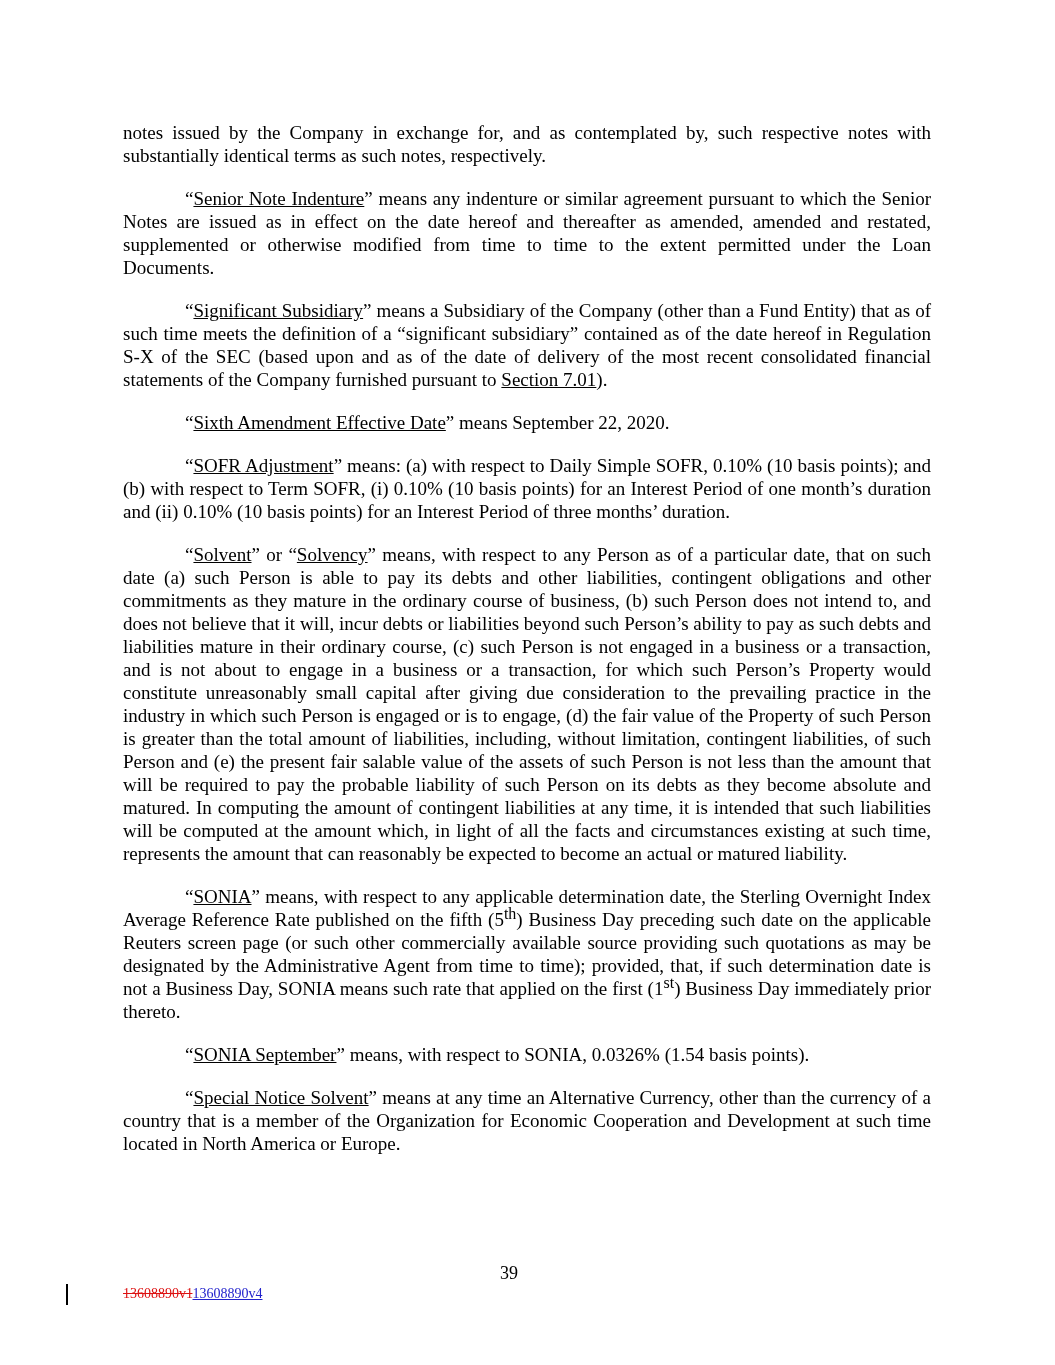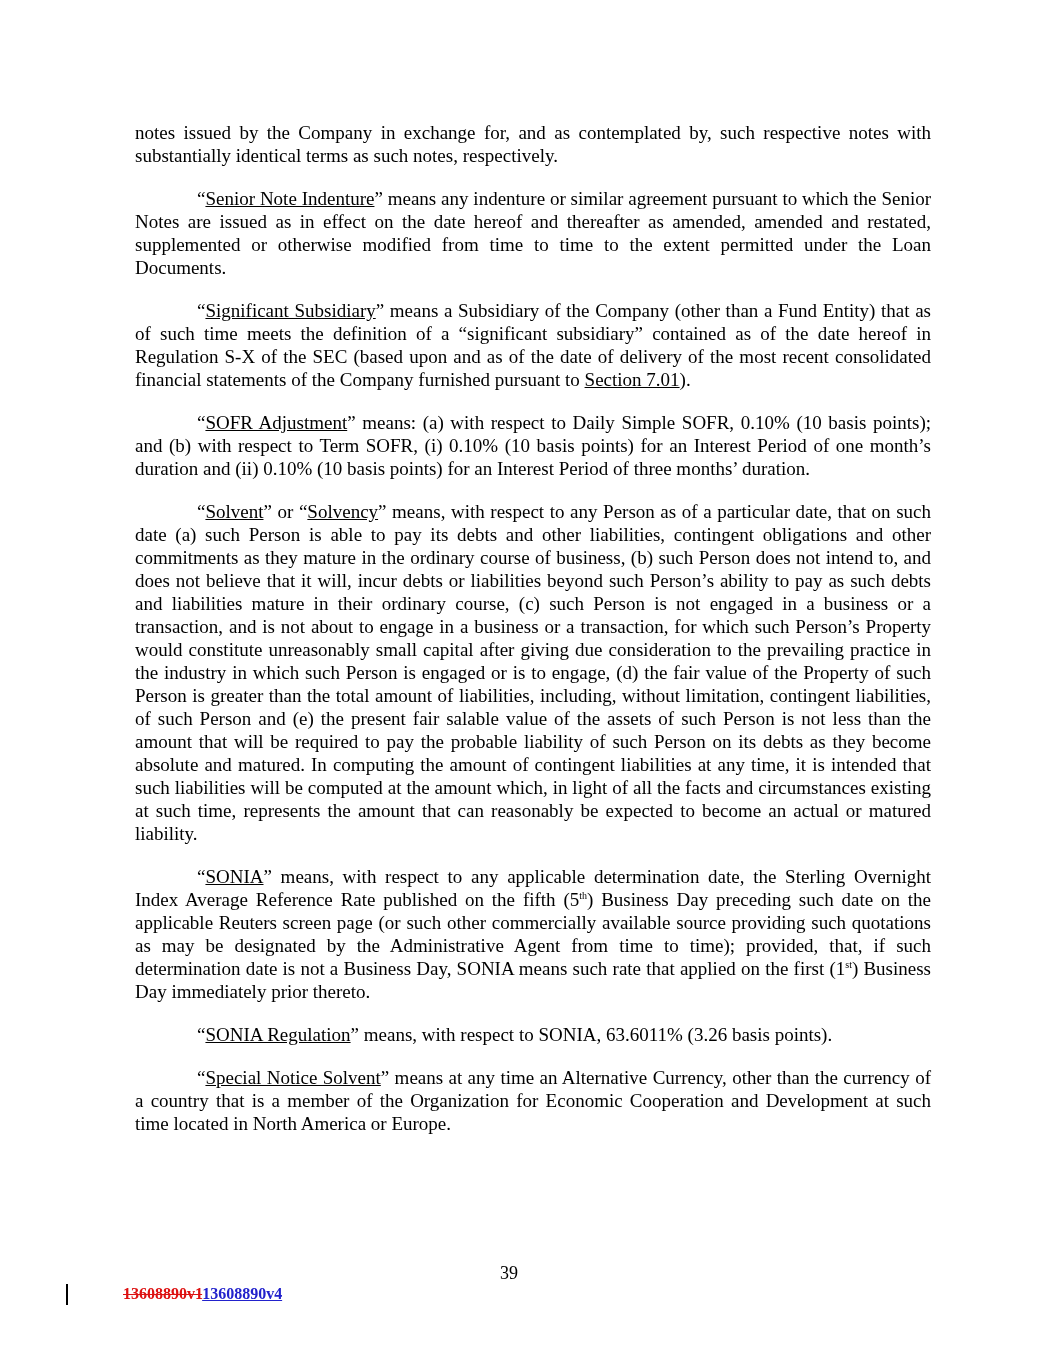--- a/index.html
+++ b/index.html
@@ -19,30 +19,30 @@
   .doc-body {
     position: absolute;
     left: 123px;
     top: 121px;
     width: 808px;
     text-align: justify;
     font-size: 19px;
     line-height: 23px;
   }
   .doc-body p.para {
-    margin: 0 0 20px 12px;
+    margin: 0 0 20px 0;
   }
   .doc-body p.para.indent {
     text-indent: 62px;
   }
   .seg-term {
     text-decoration: underline;
   }
   sup.seg-sup {
-    font-size: 10px;
+    font-size: 16px;
     line-height: 0;
     vertical-align: super;
   }
   .page-number {
     position: absolute;
     left: 105px;
     width: 808px;
     top: 1263px;
     text-align: center;
     font-size: 18px;
@@ -53,46 +53,46 @@
     left: 66px;
     top: 1284px;
     height: 21px;
     width: 0;
     border-left: 2.5px solid #000000;
   }
   .doc-ids {
     position: absolute;
     left: 123px;
     top: 1286px;
-    font-size: 16px;
+    font-size: 14px;
     line-height: 16px;
     white-space: nowrap;
-    font-weight: bold;
   }
   .doc-id-old {
     color: #dd1111;
     text-decoration: line-through;
   }
   .doc-id-new {
     color: #2222cc;
     text-decoration: underline;
   }
 </style>
 </head>
 <body>
 
 <div class="page">
   <main class="doc-body" id="doc-body">
       <p class="para"><span class="seg-plain">notes issued by the Company in exchange for, and as contemplated by, such respective notes with substantially identical terms as such notes, respectively.</span></p>
       <p class="para indent"><span class="seg-plain">“</span><span class="seg-term">Senior Note Indenture</span><span class="seg-plain">” means any indenture or similar agreement pursuant to which the Senior Notes are issued as in effect on the date hereof and thereafter as amended, amended and restated, supplemented or otherwise modified from time to time to the extent permitted under the Loan Documents.</span></p>
       <p class="para indent"><span class="seg-plain">“</span><span class="seg-term">Significant Subsidiary</span><span class="seg-plain">” means a Subsidiary of the Company (other than a Fund Entity) that as of such time meets the definition of a “significant subsidiary” contained as of the date hereof in Regulation S-X of the SEC (based upon and as of the date of delivery of the most recent consolidated financial statements of the Company furnished pursuant to </span><span class="seg-term">Section 7.01</span><span class="seg-plain">).</span></p>
+      <p class="para indent"><span class="seg-plain">“</span><span class="seg-term">Sixth Amendment Effective Date</span><span class="seg-plain">” means September 22, 2020.</span></p>
       <p class="para indent"><span class="seg-plain">“</span><span class="seg-term">SOFR Adjustment</span><span class="seg-plain">” means: (a) with respect to Daily Simple SOFR, 0.10% (10 basis points); and (b) with respect to Term SOFR, (i) 0.10% (10 basis points) for an Interest Period of one month’s duration and (ii) 0.10% (10 basis points) for an Interest Period of three months’ duration.</span></p>
       <p class="para indent"><span class="seg-plain">“</span><span class="seg-term">Solvent</span><span class="seg-plain">” or “</span><span class="seg-term">Solvency</span><span class="seg-plain">” means, with respect to any Person as of a particular date, that on such date (a) such Person is able to pay its debts and other liabilities, contingent obligations and other commitments as they mature in the ordinary course of business, (b) such Person does not intend to, and does not believe that it will, incur debts or liabilities beyond such Person’s ability to pay as such debts and liabilities mature in their ordinary course, (c) such Person is not engaged in a business or a transaction, and is not about to engage in a business or a transaction, for which such Person’s Property would constitute unreasonably small capital after giving due consideration to the prevailing practice in the industry in which such Person is engaged or is to engage, (d) the fair value of the Property of such Person is greater than the total amount of liabilities, including, without limitation, contingent liabilities, of such Person and (e) the present fair salable value of the assets of such Person is not less than the amount that will be required to pay the probable liability of such Person on its debts as they become absolute and matured.  In computing the amount of contingent liabilities at any time, it is intended that such liabilities will be computed at the amount which, in light of all the facts and circumstances existing at such time, represents the amount that can reasonably be expected to become an actual or matured liability.</span></p>
       <p class="para indent"><span class="seg-plain">“</span><span class="seg-term">SONIA</span><span class="seg-plain">” means, with respect to any applicable determination date, the Sterling Overnight Index Average Reference Rate published on the fifth (5</span><sup class="seg-sup">th</sup><span class="seg-plain">) Business Day preceding such date on the applicable Reuters screen page (or such other commercially available source providing such quotations as may be designated by the Administrative Agent from time to time); provided, that, if such determination date is not a Business Day, SONIA means such rate that applied on the first (1</span><sup class="seg-sup">st</sup><span class="seg-plain">) Business Day immediately prior thereto.</span></p>
-      <p class="para indent"><span class="seg-plain">“</span><span class="seg-term">SONIA Regulation</span><span class="seg-plain">” means, with respect to SONIA, 63.6011% (3.26 basis points).</span></p>
+      <p class="para indent"><span class="seg-plain">“</span><span class="seg-term">SONIA September</span><span class="seg-plain">” means, with respect to SONIA, 0.0326% (1.54 basis points).</span></p>
       <p class="para indent"><span class="seg-plain">“</span><span class="seg-term">Special Notice Solvent</span><span class="seg-plain">” means at any time an Alternative Currency, other than the currency of a country that is a member of the Organization for Economic Cooperation and Development at such time located in North America or Europe.</span></p>
     </main>
 
   <div class="page-number">39</div>
 
   <div class="change-bar"></div>
 
   <div class="doc-ids"><span class="doc-id-old">13608890v1</span><span class="doc-id-new">13608890v4</span></div>
 </div>
 

